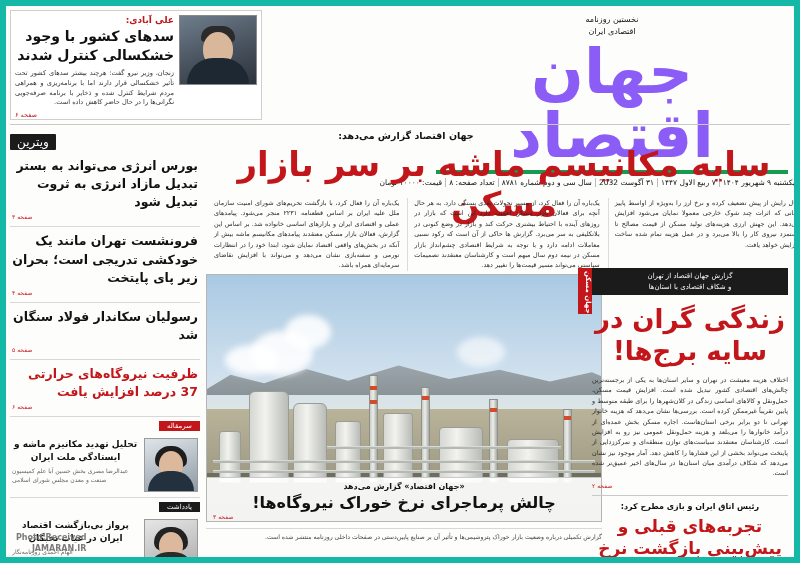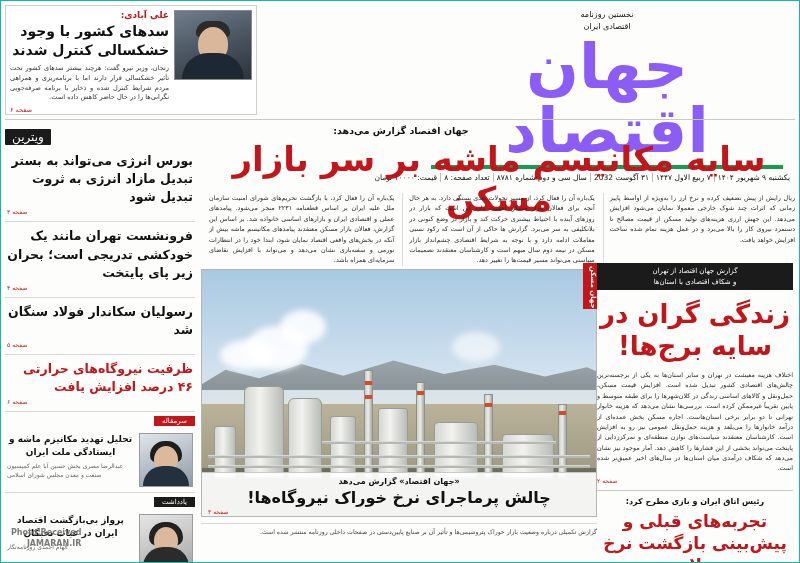--- a/index.html
+++ b/index.html
@@ -8,21 +8,21 @@
     width: 800px; height: 563px;
     background: #ffffff;
     font-family: "DejaVu Sans", "Liberation Sans", sans-serif;
     overflow: hidden;
     direction: rtl;
   }
   .page {
     position: relative;
     width: 800px; height: 563px;
     background: #fdfdfb;
-    border: 1px solid #14b8a6;
+    border: 6px solid #14b8a6;
     overflow: hidden;
   }
 
   
   .top-strip {
     position: absolute; top: 0; left: 0; width: 800px; height: 118px;
     display: flex; flex-direction: row;
   }
   
   .masthead {
@@ -285,21 +285,21 @@
     </div>
     <div class="sb-item">
       <div class="sb-title">فرونشست تهران مانند یک خودکشی تدریجی است؛ بحران زیر پای پایتخت</div>
       <div class="sb-page">صفحه ۴</div>
     </div>
     <div class="sb-item">
       <div class="sb-title">رسولیان سکاندار فولاد سنگان شد</div>
       <div class="sb-page">صفحه ۵</div>
     </div>
     <div class="sb-item">
-      <div class="sb-title red">ظرفیت نیروگاه‌های حرارتی ۴۶ درصد افزایش یافت</div>
+      <div class="sb-title red">ظرفیت نیروگاه‌های حرارتی 37 درصد افزایش یافت</div>
       <div class="sb-page">صفحه ۶</div>
     </div>
 
     <div style="overflow:hidden;">
       <div class="sb-section-badge">سرمقاله</div>
     </div>
 
     <div class="sb-person">
       <div class="avatar a2">
         <div class="bg"></div>

